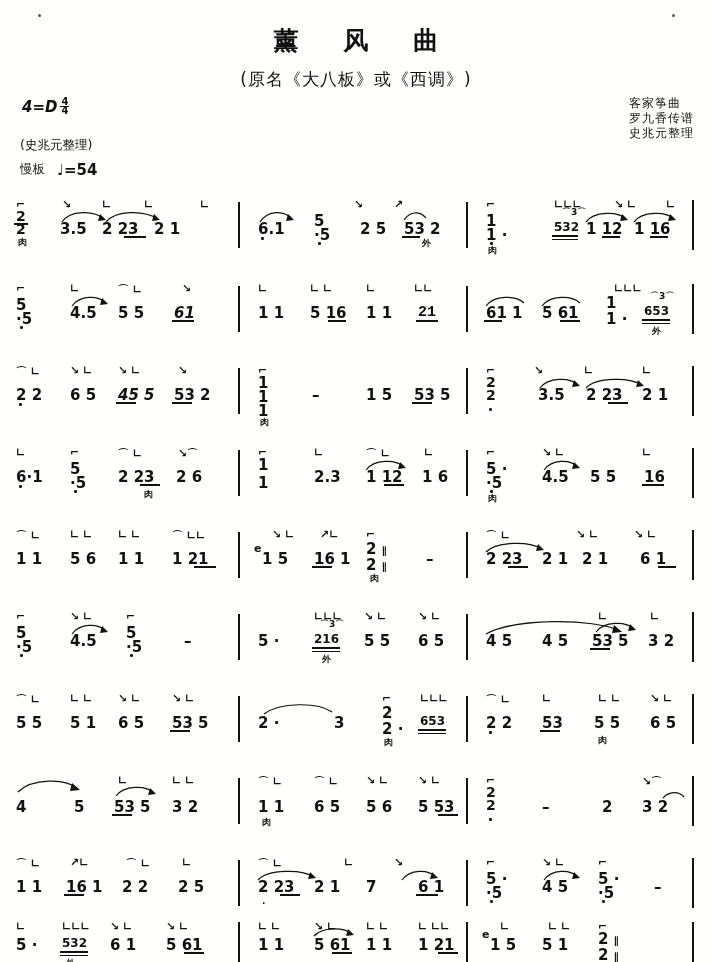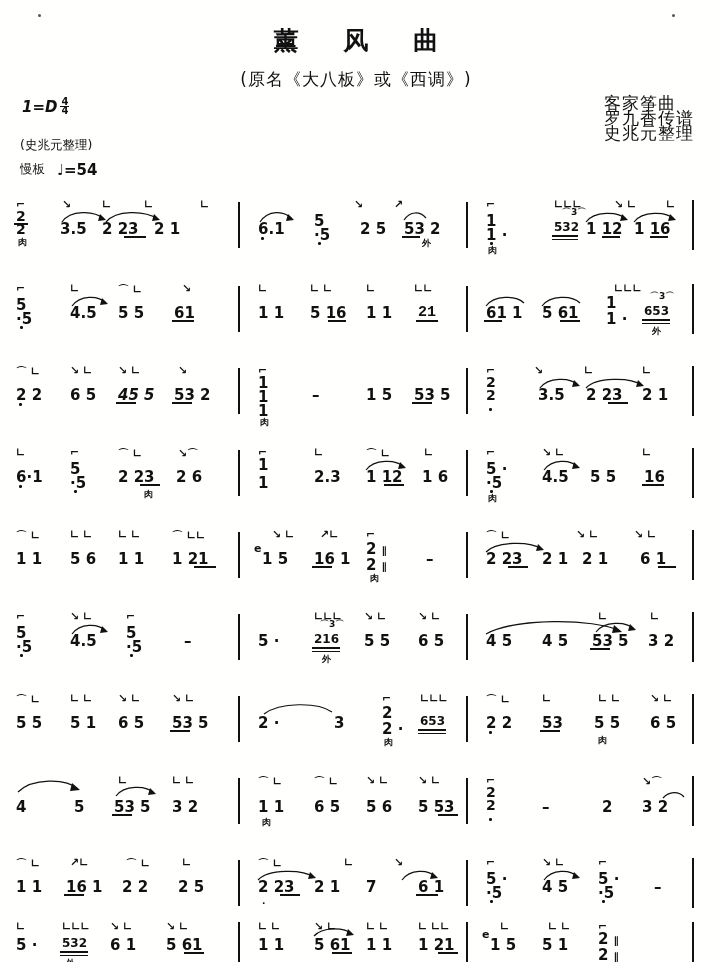--- a/index.html
+++ b/index.html
@@ -33,21 +33,21 @@
     display:inline-block;vertical-align:-2px;margin-left:3px;
     font-style:normal;font-size:10px;line-height:8px;text-align:center;
   }
   .keysig .frac b{display:block;border-bottom:1.4px solid #111;padding:0 1px;font-weight:bold;}
   .keysig .frac i{display:block;font-style:normal;font-weight:bold;padding:0 1px;}
   .banshu{position:absolute;left:20px;top:137px;font-size:12.5px;}
   .tempo{position:absolute;left:20px;top:161px;font-size:12.5px;}
   .tempo .note{font-family:"DejaVu Sans",sans-serif;}
   .credits{
     position:absolute;right:18px;top:96px;
-    font-size:17px;line-height:15px;text-align:left;
+    font-size:12px;line-height:15px;text-align:left;
     letter-spacing:1px;
   }
 
   
   .system{position:absolute;left:14px;width:684px;height:72px;}
   .barline{
     position:absolute;top:6px;width:1.5px;height:46px;background:#111;
   }
   .endline{position:absolute;top:4px;width:1.5px;height:50px;background:#111;}
   .note{
@@ -73,21 +73,21 @@
 
 <div class="sheet">
 
   <div class="cornerdot" style="left:38px;top:14px;"></div>
   <div class="cornerdot" style="left:672px;top:14px;"></div>
 
   <div class="title">薰 风 曲</div>
   <div class="subtitle">(原名《大八板》或《西调》)</div>
 
   <div class="keysig">
-    <span>1=D</span><span class="frac"><b>4</b><i>4</i></span>
+    <span>4=D</span><span class="frac"><b>4</b><i>4</i></span>
   </div>
 
   <div class="banshu">(史兆元整理)</div>
   <div class="tempo">
     <span>慢板</span>
     &nbsp;&nbsp;<span class="note">♩=54</span>
   </div>
 
   <div class="credits">
     <div>客家筝曲</div>
@@ -183,21 +183,21 @@
 
     <div class="orn" style="left:56px;top:2px;">∟</div>
     <div class="orn" style="left:104px;top:2px;">⌒ ∟</div>
     <div class="orn" style="left:168px;top:2px;">↘</div>
     <svg class="slurSvg" style="left:56px;top:14px;" width="40" height="14">
         <path d="M2,12 C10,1 28,1 36,9" fill="none" stroke="#111" stroke-width="1.2"></path>
         <path d="M32,4 L38,10 L30,11 Z" fill="#111"></path>
       </svg>
     <div class="note" style="left:56px;top:24px;">4.5</div>
     <div class="note" style="left:104px;top:24px;">5 5</div>
-    <div class="note" style="left:160px;top:24px;">61</div>
+    <div class="note" style="left:160px;top:24px;font-style:italic;">61</div>
     <div class="beam" style="left:158px;top:40px;width:22px;"></div>
 
     <div class="orn" style="left:244px;top:2px;">∟</div>
     <div class="orn" style="left:296px;top:2px;">∟ ∟</div>
     <div class="orn" style="left:352px;top:2px;">∟</div>
     <div class="orn" style="left:400px;top:2px;">∟∟</div>
     <div class="note" style="left:244px;top:24px;">1 1</div>
     <div class="note" style="left:296px;top:24px;">5 16</div>
     <div class="beam" style="left:314px;top:40px;width:18px;"></div>
     <div class="note" style="left:352px;top:24px;">1 1</div>

